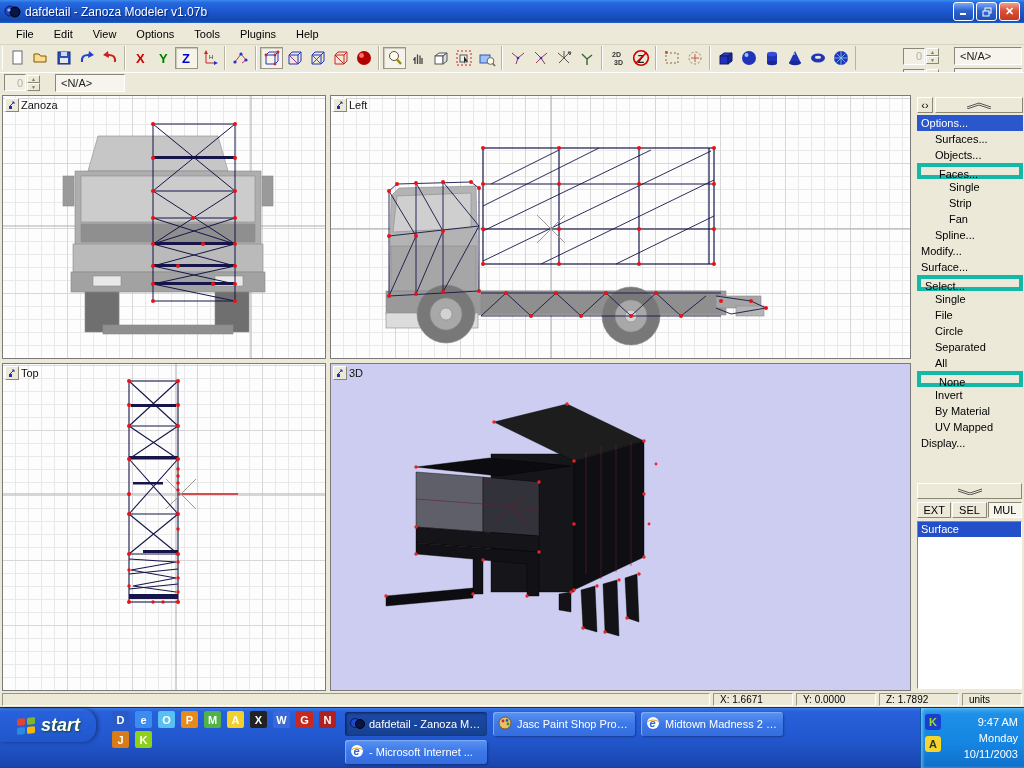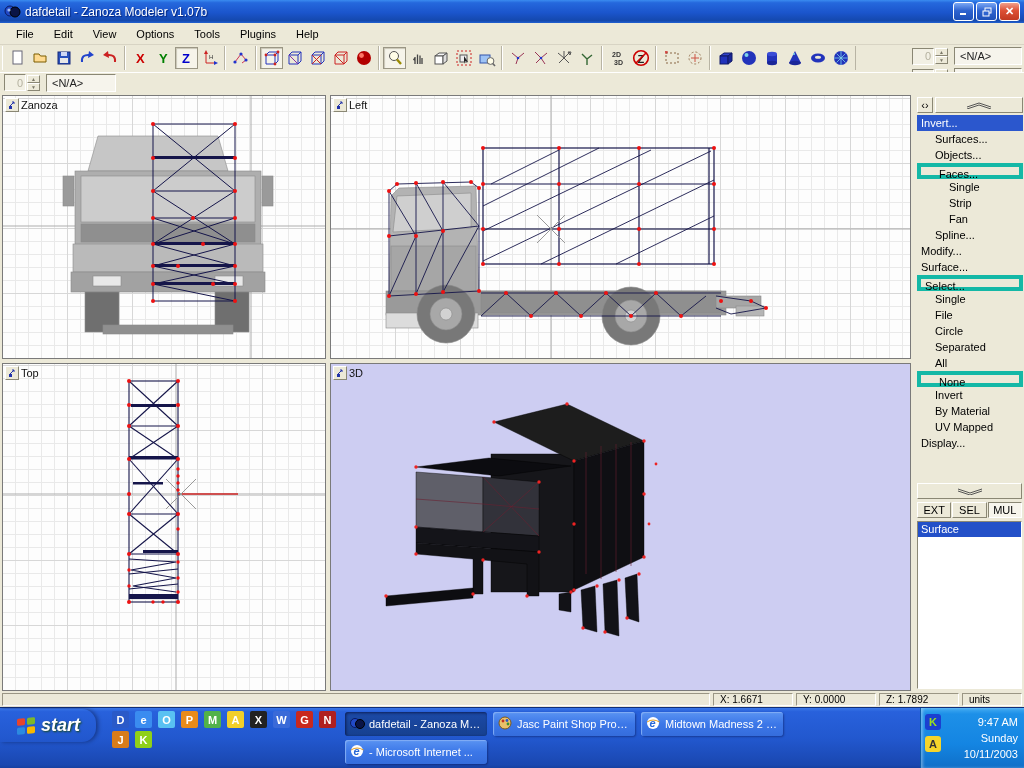--- a/index.html
+++ b/index.html
@@ -28,21 +28,21 @@
   .tb-group { display:flex; align-items:center; padding:1px 3px; border-right:1px solid #b8b4a4; border-left:1px solid #fff; }
   .tbi { width:23px; height:22px; display:flex; align-items:center; justify-content:center; border:1px solid transparent; }
   .tbi.pressed { border:1px solid #9a9684; background:#f6f4ea; box-shadow:inset 1px 1px 1px #c9c5b5; }
   .spinbox { display:flex; align-items:center; }
   .spin-val { width:22px; height:17px; border:1px solid; border-color:#8a8774 #fff #fff #8a8774; background:#f2f0e4; color:#b5b2a0;
     display:flex; align-items:center; justify-content:flex-end; padding-right:2px; }
   .spin-btns { display:flex; flex-direction:column; margin-left:1px; }
   .spin-btn { width:13px; height:8px; background:#ece9d8; border:1px solid; border-color:#fff #8a8774 #8a8774 #fff;
     font-size:5px; line-height:6px; text-align:center; color:#7a7768; }
   .navbox { height:18px; border:1px solid; border-color:#8a8774 #fff #fff #8a8774; background:#f6f4ec;
-    display:flex; align-items:center; padding:0 5px; margin-left:6px; color:#222; }
+    display:flex; align-items:center; padding:0 5px; margin-left:15px; color:#222; }
   .tb-right { position:absolute; right:2px; top:2px; display:flex; flex-direction:column; gap:3px; }
   .tb-right .fieldrow { display:flex; align-items:center; }
   .tb-right .navbox { width:68px; }
 
   
   .workspace { position:relative; width:1024px; height:598px; background:#ece9d8; }
   .viewport { position:absolute; border:1px solid #7a7a7a; background-color:#fdfdfd;
     background-image:
       repeating-linear-gradient(0deg, transparent 0 64px, #d7d7d7 64px 65px),
       repeating-linear-gradient(90deg, transparent 0 64px, #d7d7d7 64px 65px),
@@ -760,21 +760,21 @@
     <div class="panel-top">
       <span class="pbtn small">‹›</span>
       <span class="pbtn wide">
         <svg width="28" height="8">
             <polyline points="2,6 14,2 26,6" fill="none" stroke="#555"></polyline>
             <polyline points="2,8 14,4 26,8" fill="none" stroke="#555"></polyline>
           </svg>
       </span>
     </div>
     <div id="panel-items">
-        <div class="panel-item ind0 sel">Invert...</div>
+        <div class="panel-item ind0 sel">Options...</div>
         <div class="panel-item ind1">Surfaces...</div>
         <div class="panel-item ind1">Objects...</div>
         <div class="panel-item ind1 boxed">Faces...</div>
         <div class="panel-item ind2">Single</div>
         <div class="panel-item ind2">Strip</div>
         <div class="panel-item ind2">Fan</div>
         <div class="panel-item ind1">Spline...</div>
         <div class="panel-item ind0">Modify...</div>
         <div class="panel-item ind0">Surface...</div>
         <div class="panel-item ind0 boxed">Select...</div>
@@ -874,17 +874,17 @@
         <span class="tb-label"> - Microsoft Internet ...</span>
       </div>
     </div>
   <div class="tray">
     <div class="tray-icons" id="tray-icons">
         <span class="trayicon" style="background: rgb(26, 63, 208); color: rgb(156, 224, 28);">K</span>
         <span class="trayicon" style="background: rgb(245, 213, 42); color: rgb(51, 51, 51);">A</span>
       </div>
     <div class="tray-clock">
       <span>9:47 AM</span>
-      <span>Sunday</span>
+      <span>Monday</span>
       <span>10/11/2003</span>
     </div>
   </div>
 </div>
 
 </body></html>

